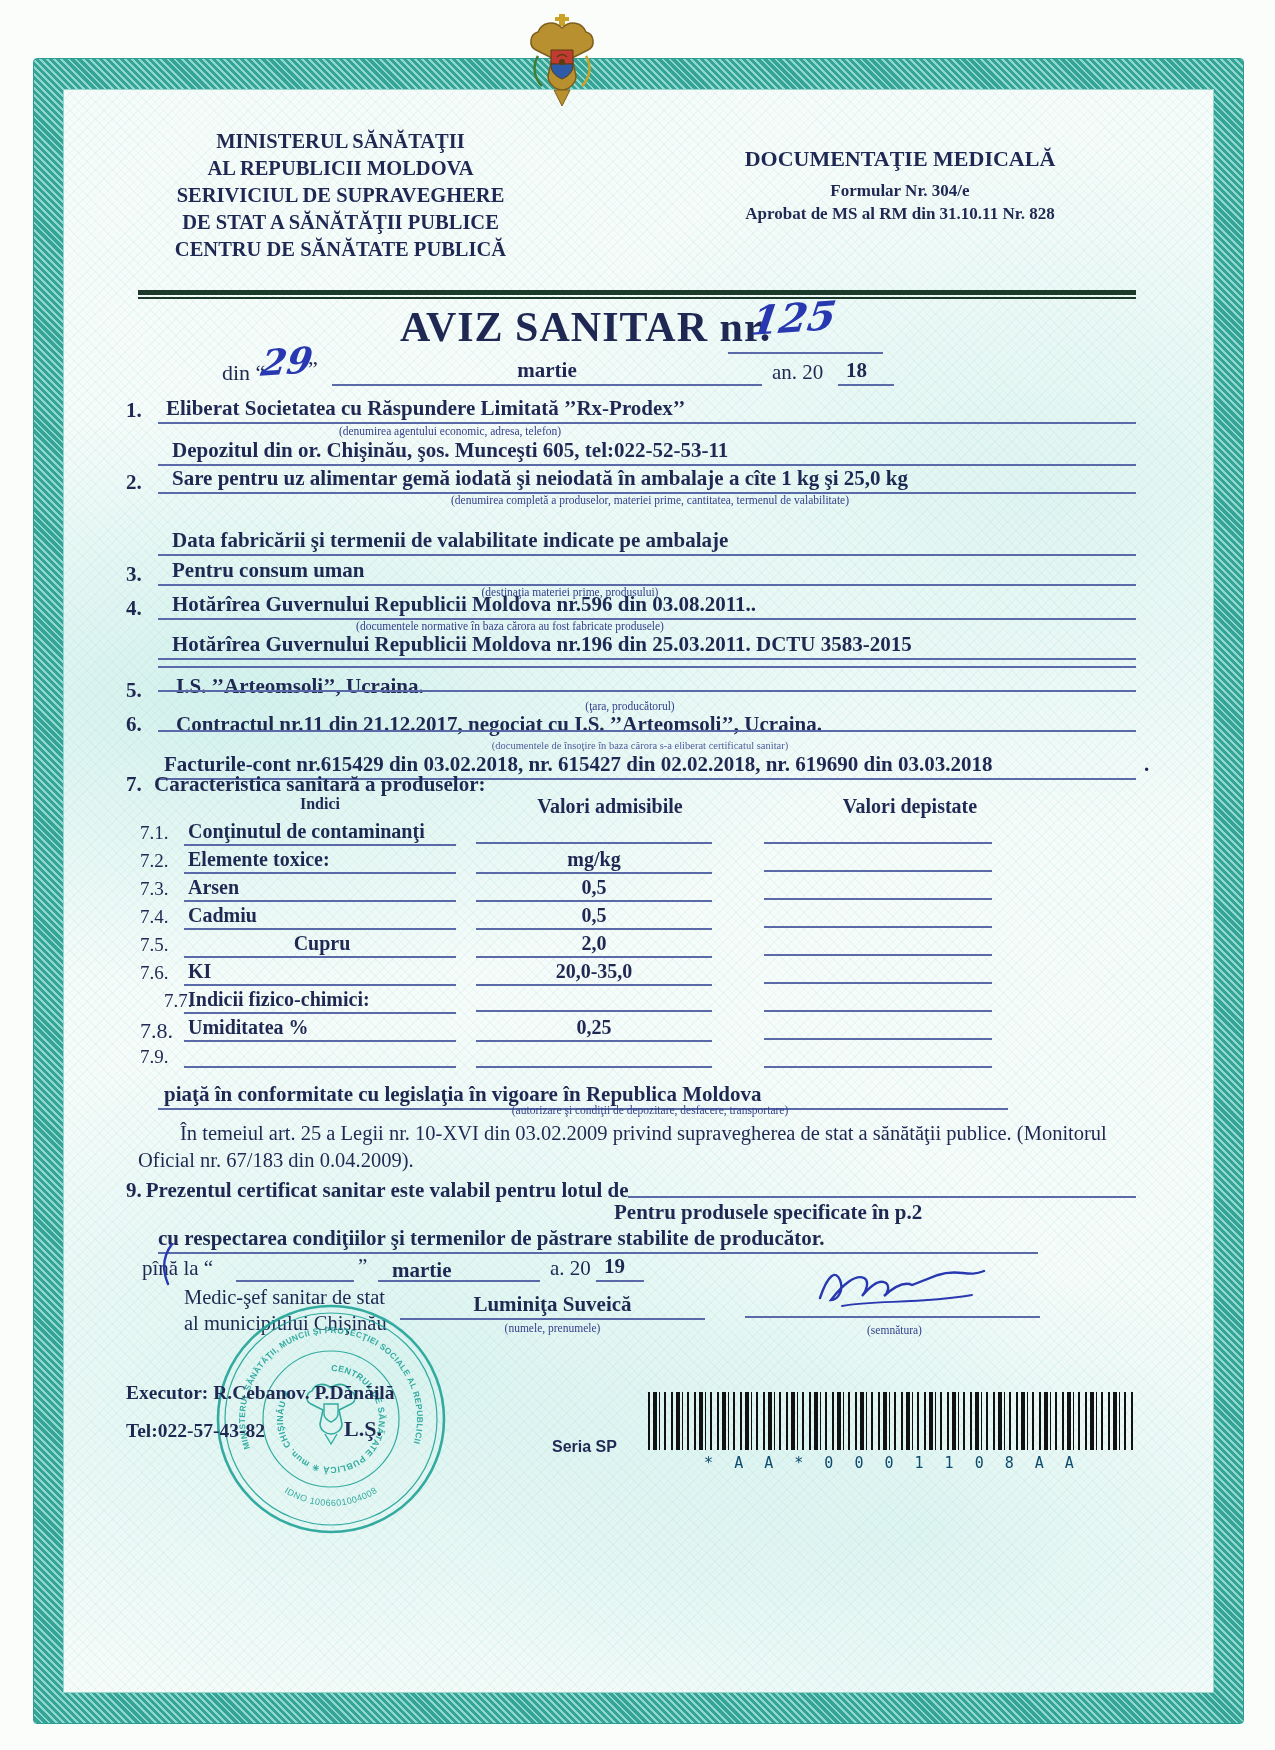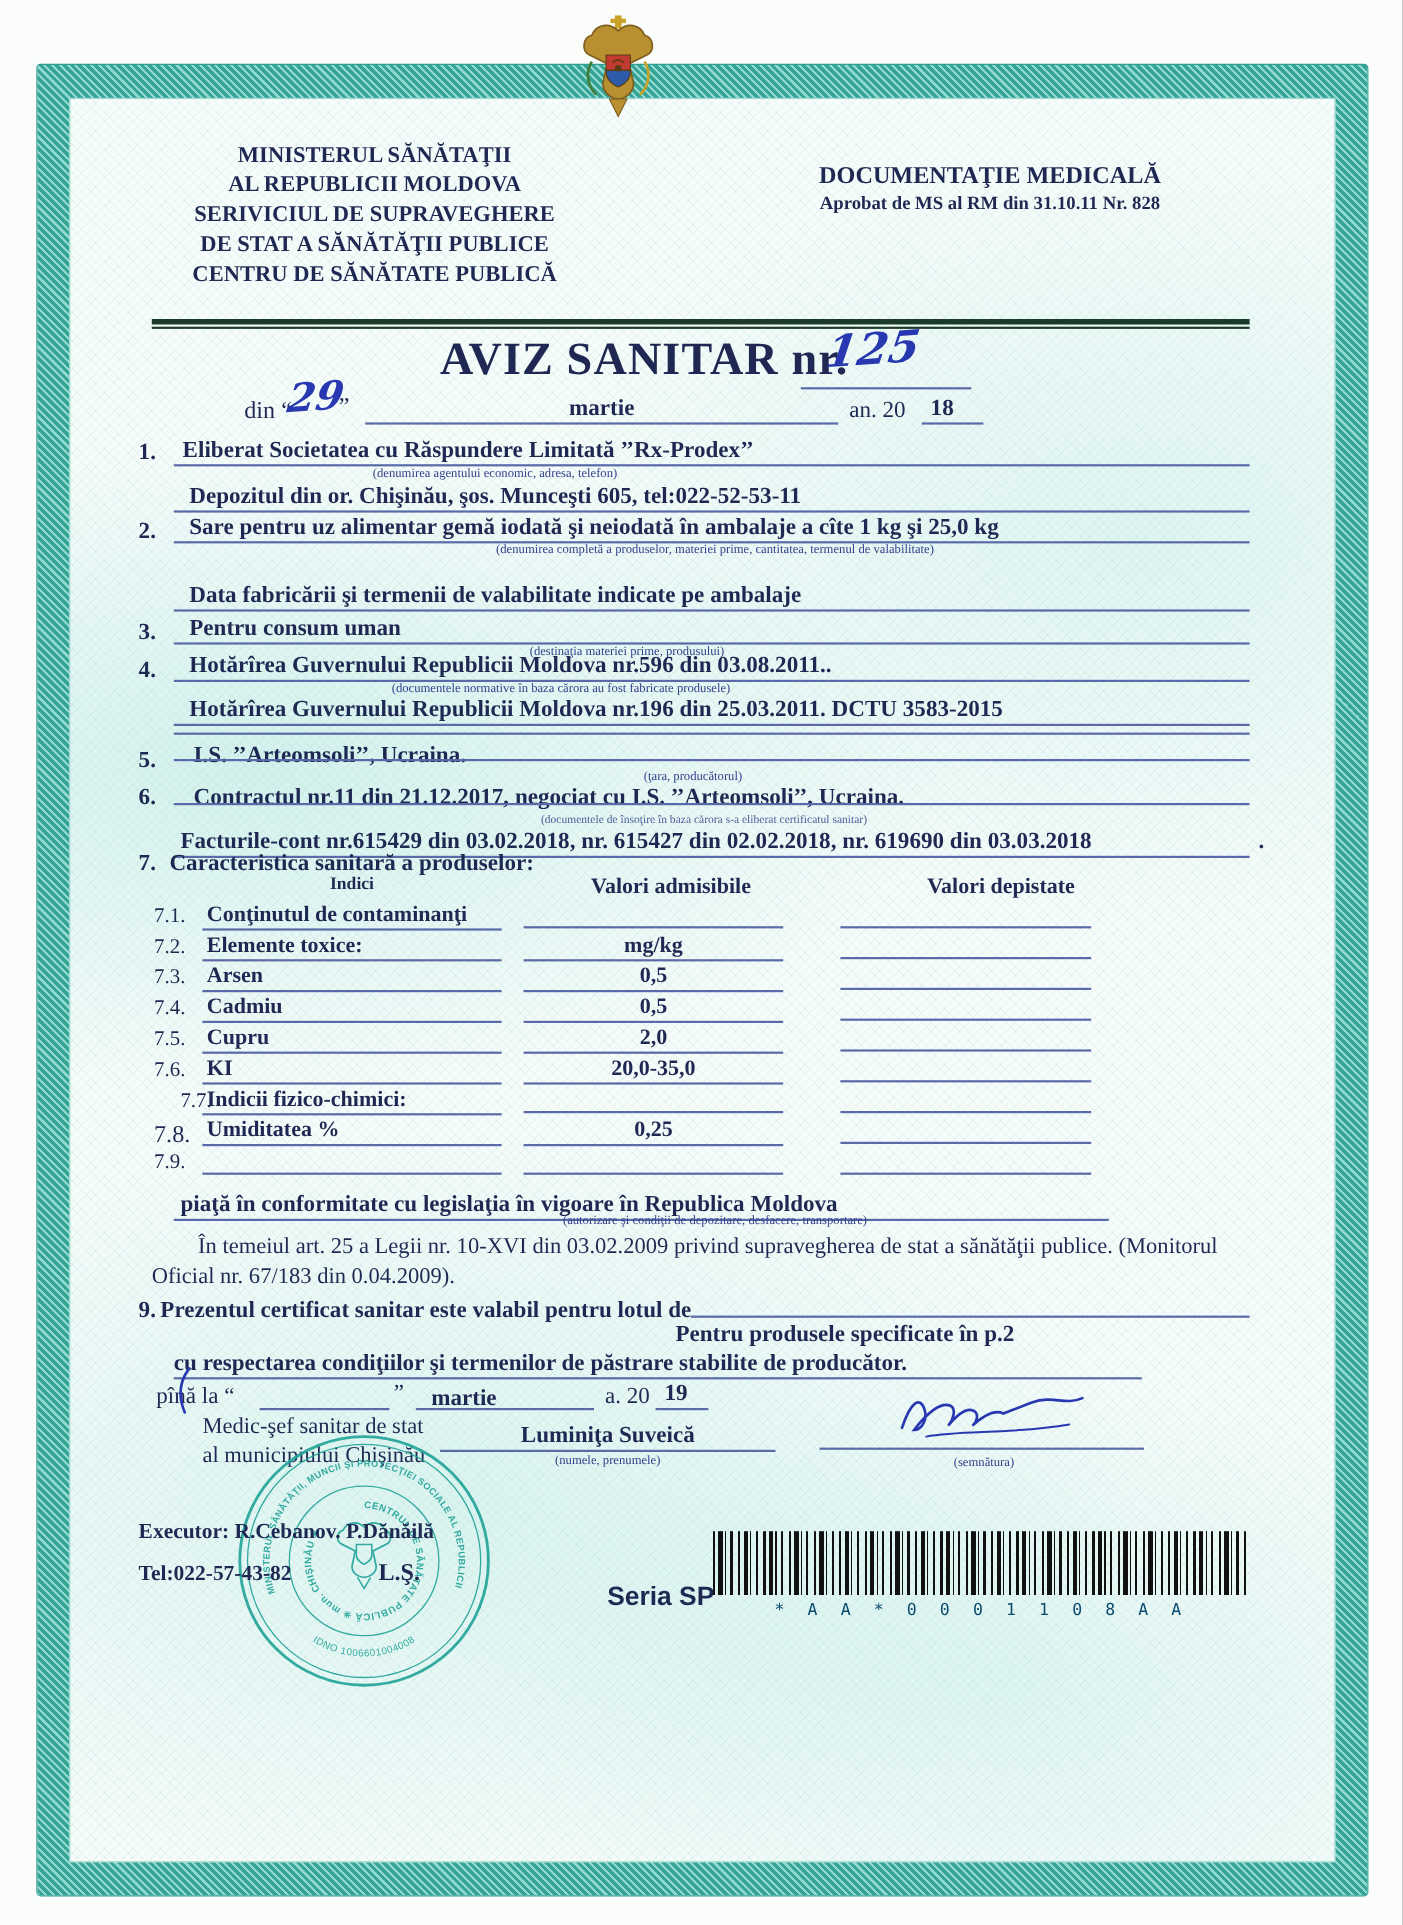--- a/index.html
+++ b/index.html
@@ -54,20 +54,21 @@
   <div class="abs ctr" style="left:148px;top:128px;width:385px;line-height:27px">
     <div class="b" style="font-size:20.5px">MINISTERUL SĂNĂTAŢII</div>
     <div class="b" style="font-size:20.5px">AL REPUBLICII MOLDOVA</div>
     <div class="b" style="font-size:20.5px">SERIVICIUL DE SUPRAVEGHERE</div>
     <div class="b" style="font-size:20.5px">DE STAT A SĂNĂTĂŢII PUBLICE</div>
     <div class="b" style="font-size:20.5px">CENTRU DE SĂNĂTATE PUBLICĂ</div>
   </div>
 
   <div class="abs ctr" style="left:655px;top:146px;width:490px">
     <div class="b" style="font-size:22px">DOCUMENTAŢIE MEDICALĂ</div>
+    <div class="b" style="font-size:17px;margin-top:9px">Formular Nr. 304/e</div>
     <div class="b" style="font-size:17px;margin-top:3px">Aprobat de MS al RM din 31.10.11 Nr. 828</div>
   </div>
 
   <div class="abs" style="left:138px;top:290px;width:998px;height:9px;border-top:5px solid #1c3a2a;border-bottom:2px solid #1c3a2a"></div>
 
   <div class="abs b" style="left:400px;top:303px;font-size:42px;letter-spacing:1px">AVIZ SANITAR nr.</div>
   <div class="abs hand" style="left:752px;top:294px;font-size:40px">125</div>
   <div class="abs rule" style="left:728px;top:352px;width:155px"></div>
 
   <div class="abs" style="left:222px;top:360px;font-size:22px">din “</div>
@@ -136,21 +137,21 @@
         <div class="abs b fld" style="left: 764px; top: 876px; width: 228px; font-size: 20px;"></div>
       </div>
       <div>
         <div class="abs" style="left: 140px; top: 906px; font-size: 19px;">7.4.</div>
         <div class="abs b fld" style="left: 184px; top: 904px; width: 272px; font-size: 20px; padding-left: 4px;">Cadmiu</div>
         <div class="abs b fld ctr" style="left: 476px; top: 904px; width: 236px; font-size: 20px;">0,5</div>
         <div class="abs b fld" style="left: 764px; top: 904px; width: 228px; font-size: 20px;"></div>
       </div>
       <div>
         <div class="abs" style="left: 140px; top: 934px; font-size: 19px;">7.5.</div>
-        <div class="abs b fld" style="left: 184px; top: 932px; width: 272px; font-size: 20px; padding-left: 4px;">Cupru</div>
+        <div class="abs b fld" style="left: 184px; top: 932px; width: 272px; font-size: 20px; padding-left: 4px; text-align: center;">Cupru</div>
         <div class="abs b fld ctr" style="left: 476px; top: 932px; width: 236px; font-size: 20px;">2,0</div>
         <div class="abs b fld" style="left: 764px; top: 932px; width: 228px; font-size: 20px;"></div>
       </div>
       <div>
         <div class="abs" style="left: 140px; top: 962px; font-size: 19px;">7.6.</div>
         <div class="abs b fld" style="left: 184px; top: 960px; width: 272px; font-size: 20px; padding-left: 4px;">KI</div>
         <div class="abs b fld ctr" style="left: 476px; top: 960px; width: 236px; font-size: 20px;">20,0-35,0</div>
         <div class="abs b fld" style="left: 764px; top: 960px; width: 228px; font-size: 20px;"></div>
       </div>
       <div>
@@ -228,19 +229,19 @@
     <g>
       <path d="M119,88 C112,82 103,84 100,91 C94,93 93,101 99,104 L111,110 L108,124 C108,130 114,134 119,134 C124,134 130,130 130,124 L127,110 L139,104 C145,101 144,93 138,91 C135,84 126,82 119,88 Z" fill="none" stroke="#21a398" stroke-width="1.6"></path>
       <path d="M112,104 h14 v10 c0,5 -7,8 -7,8 c0,0 -7,-3 -7,-8 z" fill="none" stroke="#21a398" stroke-width="1.4"></path>
       <path d="M113,134 L119,144 L125,134" fill="none" stroke="#21a398" stroke-width="1.4"></path>
     </g>
   </svg>
 
   <div class="abs b z2" style="left:126px;top:1382px;font-size:19.5px">Executor: R.Cebanov. P.Dănăilă</div>
   <div class="abs b z2" style="left:126px;top:1420px;font-size:19.5px">Tel:022-57-43-82</div>
   <div class="abs b z2" style="left:344px;top:1416px;font-size:22px">L.Ş.</div>
-  <div class="abs b sans" style="left:552px;top:1438px;font-size:24px">Seria SP</div>
+  <div class="abs b sans" style="left:552px;top:1438px;font-size:16px">Seria SP</div>
 
   <div class="abs" style="left:648px;top:1392px;width:488px">
     <div style="height:58px;background:repeating-linear-gradient(90deg,#111 0 2px,transparent 2px 5px,#111 5px 9px,transparent 9px 11px,#111 11px 12px,transparent 12px 16px,#111 16px 18px,transparent 18px 23px)"></div>
     <div class="mono ctr" style="font-size:15px;letter-spacing:6px;margin-top:4px;color:#0c4a6e">* A A * 0 0 0 1 1 0 8 A A</div>
   </div>
 </div>
 
 </body></html>

